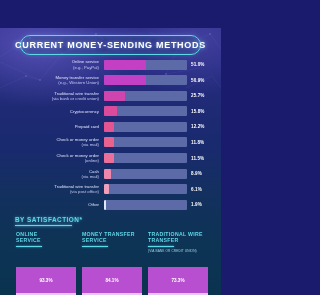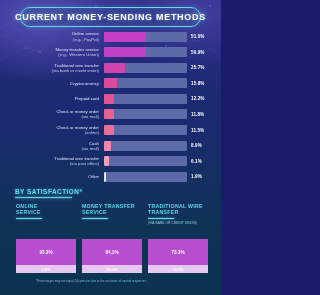--- a/index.html
+++ b/index.html
@@ -9,20 +9,21 @@
     background:#1b1b6e;
     position:relative;
   }
   .page{
     position:absolute;inset:0;
     background:
       radial-gradient(ellipse 150px 90px at 18% 6%, rgba(120,110,220,0.55), rgba(120,110,220,0) 70%),
       radial-gradient(ellipse 130px 80px at 88% 4%, rgba(95,90,190,0.45), rgba(95,90,190,0) 70%),
       linear-gradient(180deg,#2b2b86 0%,#262a80 14%,#1f2a75 30%,#192a6e 45%,#13305f 62%,#0e3356 78%,#0a3350 100%);
     overflow:hidden;
+    margin-top:28px;
   }
   .netlines{position:absolute;inset:0;opacity:.35;}
   .titlewrap{position:absolute;left:20px;top:7px;width:181px;height:20px;}
   .titlebox{
     position:absolute;inset:0;
     border:1px solid #5fd8e8;border-radius:10px;
     background:rgba(40,45,120,0.35);
     box-shadow:0 0 6px rgba(95,216,232,0.35) inset,0 0 5px rgba(95,216,232,0.25);
   }
   .title{

